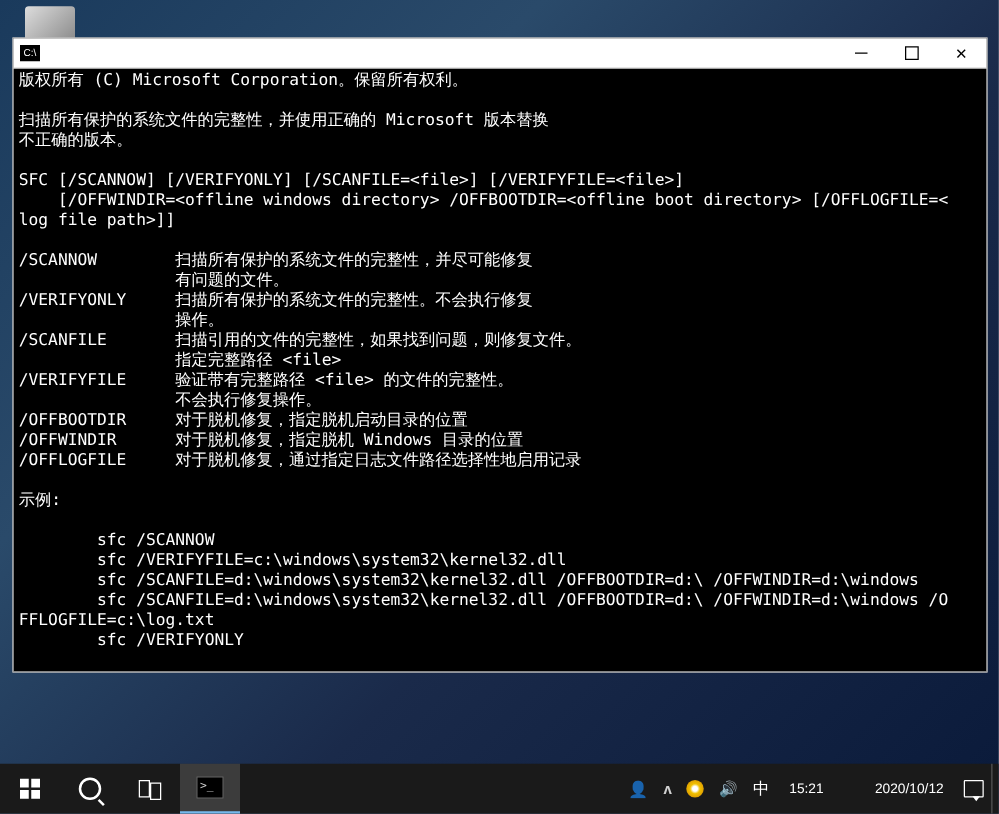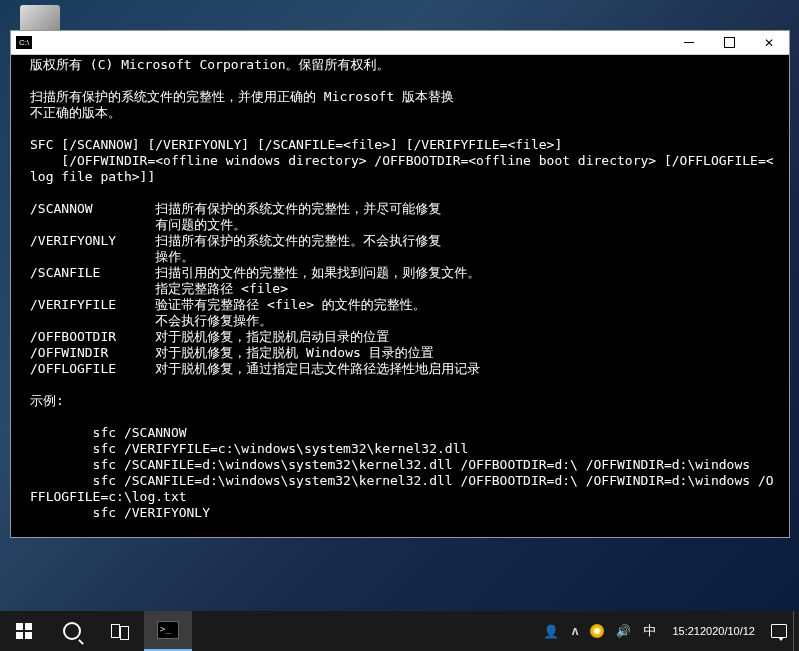--- a/index.html
+++ b/index.html
@@ -70,21 +70,21 @@
     .tbc-min::before { content: ""; width: 10px; height: 1px; background: #000; display: block; }
     .tbc-max::before { content: ""; width: 9px; height: 9px; border: 1px solid #000; display: block; }
     .tbc-close::before { content: "✕"; font-size: 12px; }
     .cmd-content {
       flex: 1;
       background: #000;
       color: #fff;
       font-family: Consolas, "MS Gothic", "SimSun", monospace;
       font-size: 13px;
       line-height: 16px;
-      padding: 2px 19px;
+      padding: 2px 4px;
       white-space: pre;
       overflow: hidden;
     }
     .taskbar {
       position: absolute;
       bottom: 0;
       left: 0;
       width: 100%;
       height: 40px;
       background: #1a1a1a;
@@ -169,20 +169,21 @@
       height: 100%;
       display: flex;
       align-items: center;
       cursor: pointer;
     }
     .sys-clock {
       padding: 0 10px;
       text-align: center;
       line-height: 1.3;
       font-size: 11px;
+      gap: 41px;
     }
     .user-icon::before { content: "👤"; font-size: 13px; opacity: 0.8; }
     .chevron::before { content: "ʌ"; opacity: 0.8; font-weight: bold; }
     .defender-icon { width: 14px; height: 14px; border-radius: 50%; background: radial-gradient(circle, #fff 20%, #f0c000 40%, #d08000 100%); }
     .volume-icon::before { content: "🔊"; font-size: 12px; opacity: 0.9; }
     .ime-icon { font-size: 13px; }
     .showdesktop { width: 6px; height: 100%; border-left: 1px solid #555; cursor: pointer; }
     .notif-icon {
       width: 16px;
       height: 14px;

